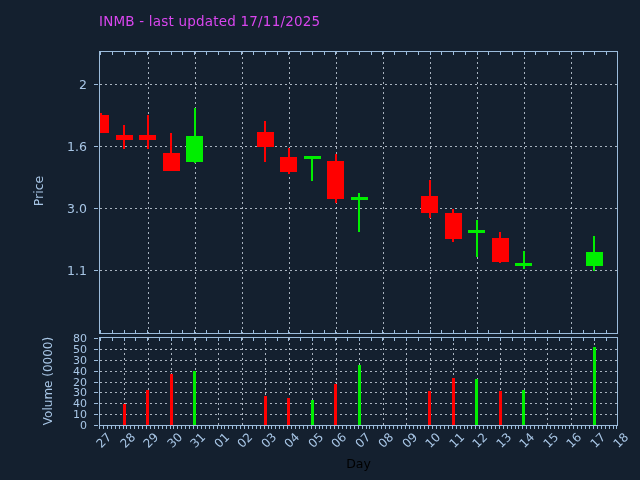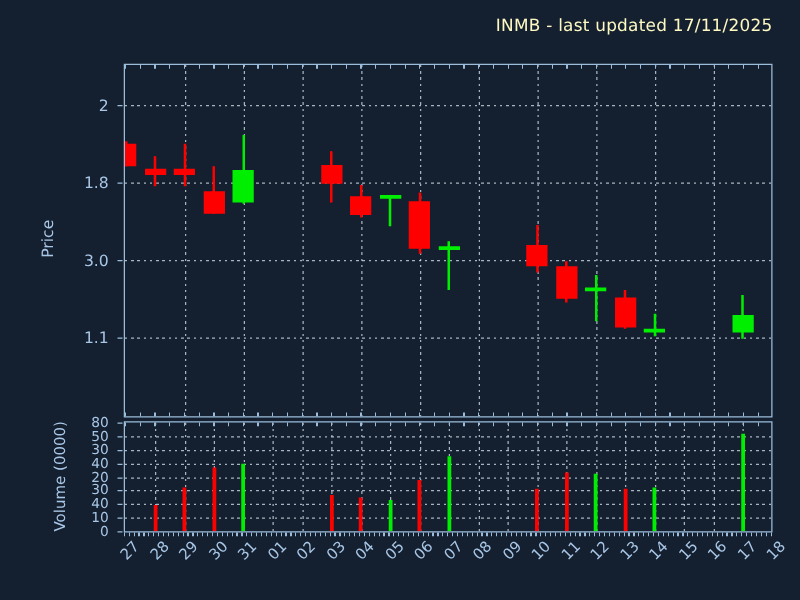--- a/index.html
+++ b/index.html
@@ -1,22 +1,22 @@
 <!DOCTYPE html>
 <html><head>
 <meta charset="utf-8">
 <style>
   html,body{margin:0;padding:0;background:#14202f;}
   .figure{
     position:relative;width:640px;height:480px;background:#14202f;overflow:hidden;
     font-family:"DejaVu Sans","Liberation Sans",sans-serif;
   }
   .title{
-    position:absolute;left:99px;top:13px;width:519px;text-align:right;
-    font-size:13.5px;color:#fef9c3;letter-spacing:0.2px;
+    position:absolute;left:99px;top:13px;width:519px;text-align:left;
+    font-size:13.5px;color:#d946ef;letter-spacing:0.2px;
   }
   .panel{position:absolute;border:1px solid #9cbcdc;box-sizing:border-box;}
   #price-panel{left:99px;top:51px;width:519px;height:283px;}
   #volume-panel{left:99px;top:337px;width:519px;height:89px;}
   .plot{position:absolute;left:0;top:0;right:0;bottom:0;overflow:hidden;}
   .hgrid{position:absolute;left:0;right:0;height:1px;
     background:repeating-linear-gradient(90deg,rgba(206,216,228,.8) 0 2px,transparent 2px 5px);}
   .vgrid{position:absolute;top:0;bottom:0;width:1px;
     background:repeating-linear-gradient(180deg,rgba(206,216,228,.8) 0 2px,transparent 2px 5px);}
   .tickstrip{position:absolute;left:0;right:0;height:3px;
@@ -39,20 +39,21 @@
   #xaxis-title{left:99px;top:456px;width:519px;text-align:center;color:#000000;font-size:12.5px;}
 </style>
 </head>
 <body>
 
 <div class="figure">
   <div class="title">INMB - last updated 17/11/2025</div>
 
   <div class="axis-title rot" style="left:38px;top:191px;">Price</div>
   <div class="axis-title rot" style="left:48px;top:381px;font-size:12px;">Volume (0000)</div>
+  <div class="axis-title" id="xaxis-title">Day</div>
 
   <div id="price-panel" class="panel">
     <div class="plot" id="price-plot">
         <div class="hgrid" style="top: 31.8756px;"></div>
         <div class="hgrid" style="top: 93.7698px;"></div>
         <div class="hgrid" style="top: 155.664px;"></div>
         <div class="hgrid" style="top: 217.558px;"></div>
         <div class="vgrid" style="left: 47.5px;"></div>
         <div class="vgrid" style="left: 94.5px;"></div>
         <div class="vgrid" style="left: 141.5px;"></div>
@@ -146,21 +147,21 @@
         <div class="vbar" style="left: 422px; top: 52.2px; height: 34.8px; background: rgb(0, 238, 0);"></div>
         <div class="vbar" style="left: 492.5px; top: 8.7px; height: 78.3px; background: rgb(0, 238, 0);"></div>
       </div>
     <div class="tickstrip" style="top:0;"></div>
   </div>
 
   <div class="tickstrip dense" style="left:99px;top:426px;width:519px;"></div>
 
   <div id="price-yticks">
       <div class="ylab price" style="top: 83.8756px; right: 553px;">2</div>
-      <div class="ylab price" style="top: 145.77px; right: 553px;">1.8</div>
+      <div class="ylab price" style="top: 145.77px; right: 553px;">1.6</div>
       <div class="ylab price" style="top: 207.664px; right: 553px;">3.0</div>
       <div class="ylab price" style="top: 269.558px; right: 553px;">1.1</div>
     </div>
   <div id="volume-yticks">
       <div class="ylab vol" style="top: 338px; right: 553px;">80</div>
       <div class="ylab vol" style="top: 348.875px; right: 553px;">50</div>
       <div class="ylab vol" style="top: 359.75px; right: 553px;">30</div>
       <div class="ylab vol" style="top: 370.625px; right: 553px;">40</div>
       <div class="ylab vol" style="top: 381.5px; right: 553px;">20</div>
       <div class="ylab vol" style="top: 392.375px; right: 553px;">30</div>

